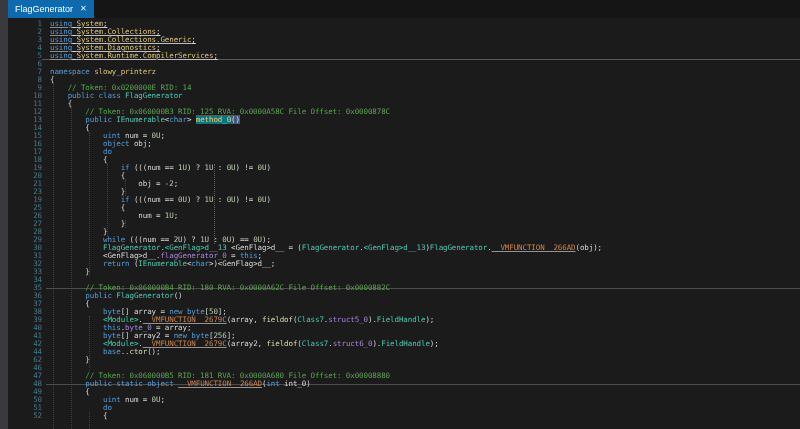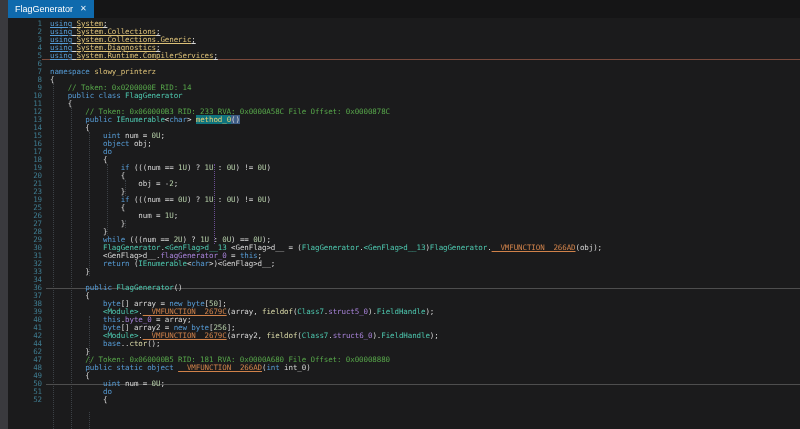--- a/index.html
+++ b/index.html
@@ -87,21 +87,21 @@
         <div class="row">
           <div class="ln">10</div>
           <div class="lc"><span style="color: rgb(214, 214, 214);">    </span><span style="color: rgb(86, 156, 214);">public</span><span style="color: rgb(214, 214, 214);"> </span><span style="color: rgb(86, 156, 214);">class</span><span style="color: rgb(214, 214, 214);"> </span><span style="color: rgb(78, 201, 176);">FlagGenerator</span></div>
         </div>
         <div class="row">
           <div class="ln">11</div>
           <div class="lc"><span style="color: rgb(214, 214, 214);">    {</span></div>
         </div>
         <div class="row">
           <div class="ln">12</div>
-          <div class="lc"><span style="color: rgb(87, 166, 74);">        // Token: 0x060000B3 RID: 233 RVA: 0x0000A58C File Offset: 0x0000878C</span></div>
+          <div class="lc"><span style="color: rgb(87, 166, 74);">        // Token: 0x060000B3 RID: 125 RVA: 0x0000A58C File Offset: 0x0000878C</span></div>
         </div>
         <div class="row">
           <div class="ln">13</div>
           <div class="lc"><span style="color: rgb(214, 214, 214);">        </span><span style="color: rgb(86, 156, 214);">public</span><span style="color: rgb(214, 214, 214);"> </span><span style="color: rgb(78, 201, 176);">IEnumerable</span><span style="color: rgb(214, 214, 214);">&lt;</span><span style="color: rgb(86, 156, 214);">char</span><span style="color: rgb(214, 214, 214);">&gt; </span><span style="color: rgb(232, 206, 116); background: rgb(15, 116, 126);">method_0</span><span style="color: rgb(220, 220, 220); background: rgb(62, 92, 133);">()</span></div>
         </div>
         <div class="row">
           <div class="ln">14</div>
           <div class="lc"><span style="color: rgb(214, 214, 214);">        {</span></div>
         </div>
         <div class="row">
@@ -174,20 +174,24 @@
         </div>
         <div class="row">
           <div class="ln">33</div>
           <div class="lc"><span style="color: rgb(214, 214, 214);">        }</span></div>
         </div>
         <div class="row">
           <div class="ln">34</div>
           <div class="lc"></div>
         </div>
         <div class="row">
+          <div class="ln">35</div>
+          <div class="lc"><span style="color: rgb(87, 166, 74);">        // Token: 0x060000B4 RID: 180 RVA: 0x0000A62C File Offset: 0x0000882C</span></div>
+        </div>
+        <div class="row">
           <div class="ln">36</div>
           <div class="lc"><span style="color: rgb(214, 214, 214);">        </span><span style="color: rgb(86, 156, 214);">public</span><span style="color: rgb(214, 214, 214);"> </span><span style="color: rgb(78, 201, 176);">FlagGenerator</span><span style="color: rgb(214, 214, 214);">()</span></div>
         </div>
         <div class="row">
           <div class="ln">37</div>
           <div class="lc"><span style="color: rgb(214, 214, 214);">        {</span></div>
         </div>
         <div class="row">
           <div class="ln">38</div>
           <div class="lc"><span style="color: rgb(214, 214, 214);">            </span><span style="color: rgb(86, 156, 214);">byte</span><span style="color: rgb(214, 214, 214);">[] array = </span><span style="color: rgb(86, 156, 214);">new</span><span style="color: rgb(214, 214, 214);"> </span><span style="color: rgb(86, 156, 214);">byte</span><span style="color: rgb(214, 214, 214);">[</span><span style="color: rgb(181, 206, 168);">50</span><span style="color: rgb(214, 214, 214);">];</span></div>
@@ -208,20 +212,24 @@
           <div class="ln">42</div>
           <div class="lc"><span style="color: rgb(214, 214, 214);">            </span><span style="color: rgb(78, 201, 176);">&lt;Module&gt;</span><span style="color: rgb(214, 214, 214);">.</span><span class="seg-vm" style="color: rgb(208, 130, 74);">__VMFUNCTION__2679C</span><span style="color: rgb(214, 214, 214);">(array2, </span><span style="color: rgb(220, 220, 170);">fieldof</span><span style="color: rgb(214, 214, 214);">(</span><span style="color: rgb(78, 201, 176);">Class7</span><span style="color: rgb(214, 214, 214);">.</span><span style="color: rgb(170, 132, 220);">struct6_0</span><span style="color: rgb(214, 214, 214);">).</span><span style="color: rgb(78, 201, 176);">FieldHandle</span><span style="color: rgb(214, 214, 214);">);</span></div>
         </div>
         <div class="row">
           <div class="ln">44</div>
           <div class="lc"><span style="color: rgb(214, 214, 214);">            </span><span style="color: rgb(86, 156, 214);">base</span><span style="color: rgb(214, 214, 214);">..</span><span style="color: rgb(220, 220, 170);">ctor</span><span style="color: rgb(214, 214, 214);">();</span></div>
         </div>
         <div class="row">
           <div class="ln">62</div>
           <div class="lc"><span style="color: rgb(214, 214, 214);">        }</span></div>
+        </div>
+        <div class="row">
+          <div class="ln">46</div>
+          <div class="lc"></div>
         </div>
         <div class="row">
           <div class="ln">47</div>
           <div class="lc"><span style="color: rgb(87, 166, 74);">        // Token: 0x060000B5 RID: 181 RVA: 0x0000A680 File Offset: 0x00008880</span></div>
         </div>
         <div class="row">
           <div class="ln">48</div>
           <div class="lc"><span style="color: rgb(214, 214, 214);">        </span><span style="color: rgb(86, 156, 214);">public</span><span style="color: rgb(214, 214, 214);"> </span><span style="color: rgb(86, 156, 214);">static</span><span style="color: rgb(214, 214, 214);"> </span><span style="color: rgb(86, 156, 214);">object</span><span style="color: rgb(214, 214, 214);"> </span><span class="seg-vm" style="color: rgb(208, 130, 74);">__VMFUNCTION__266AD</span><span style="color: rgb(214, 214, 214);">(</span><span style="color: rgb(86, 156, 214);">int</span><span style="color: rgb(214, 214, 214);"> int_0)</span></div>
         </div>
         <div class="row">

